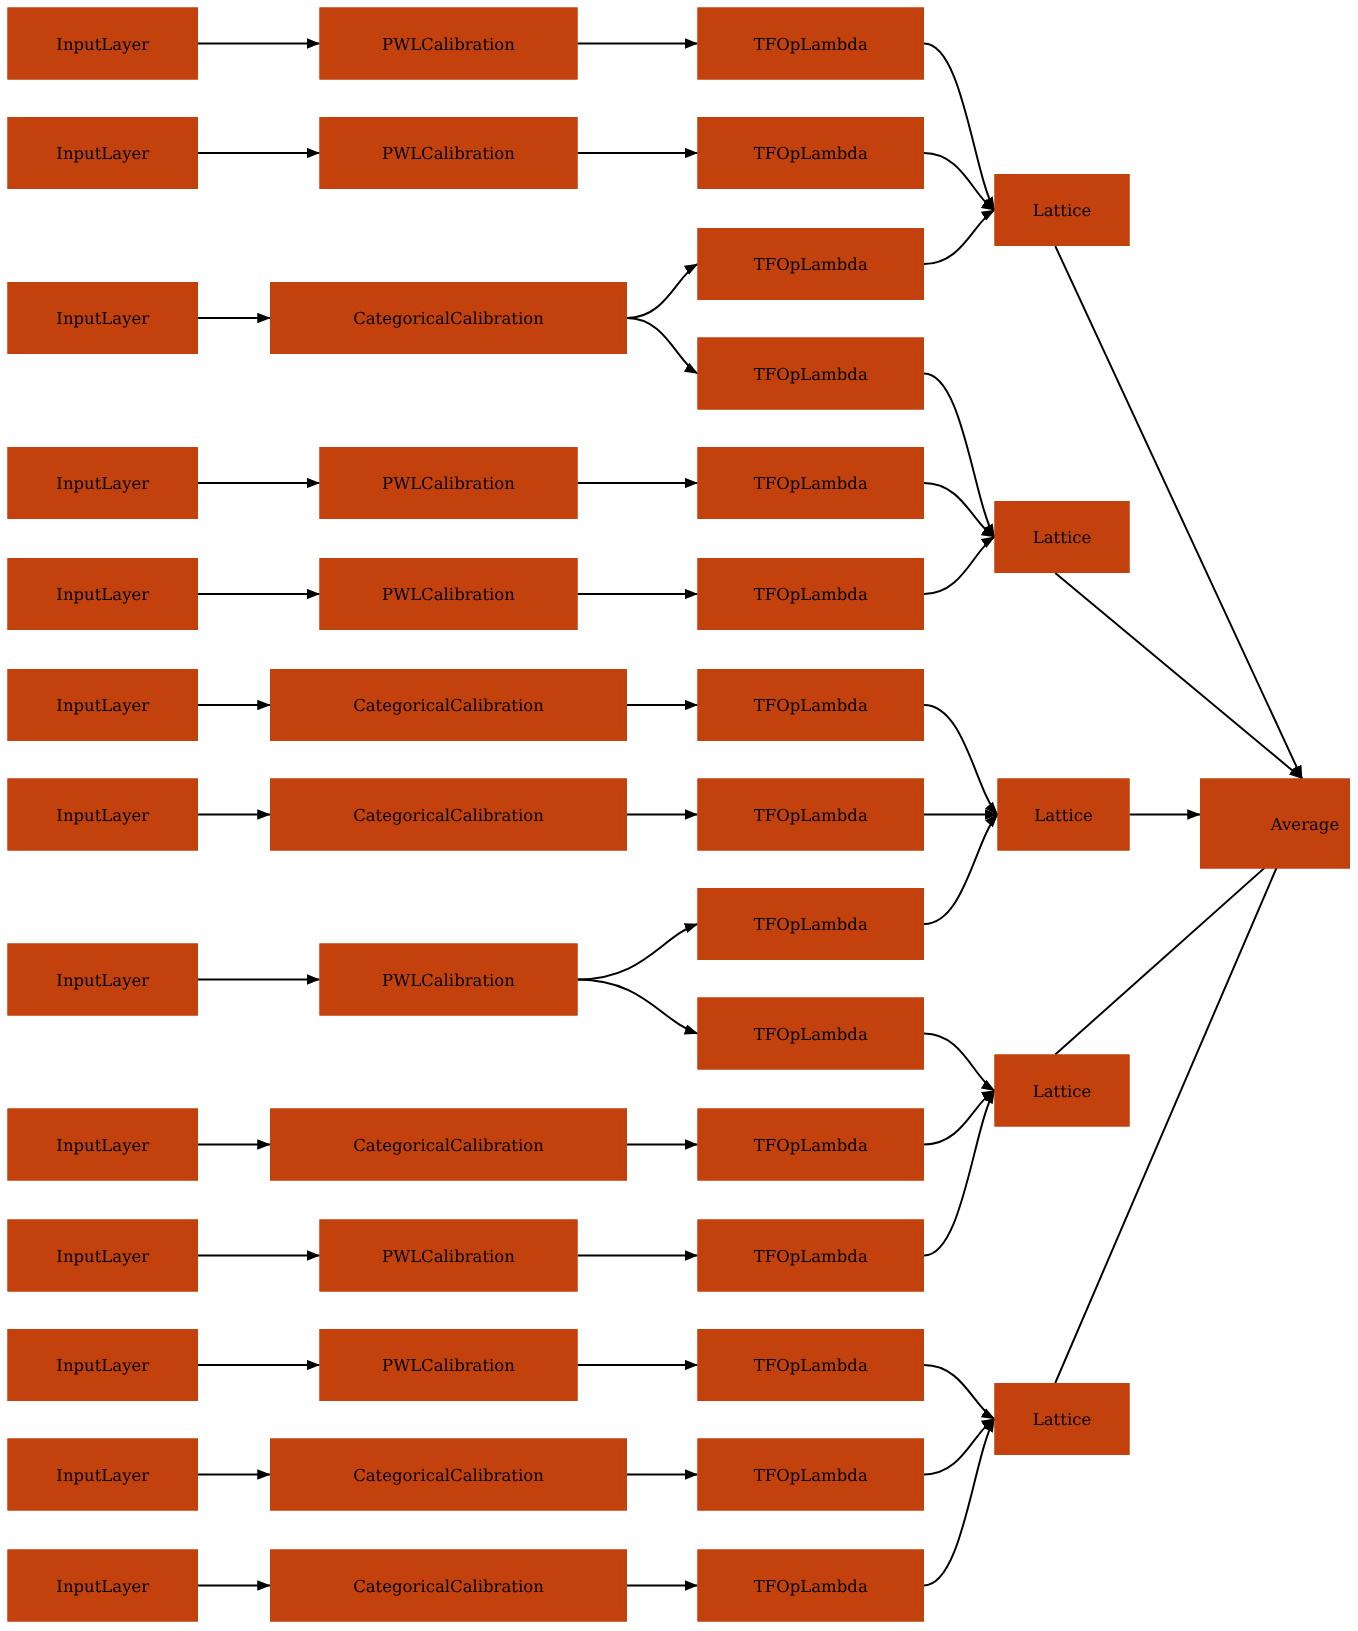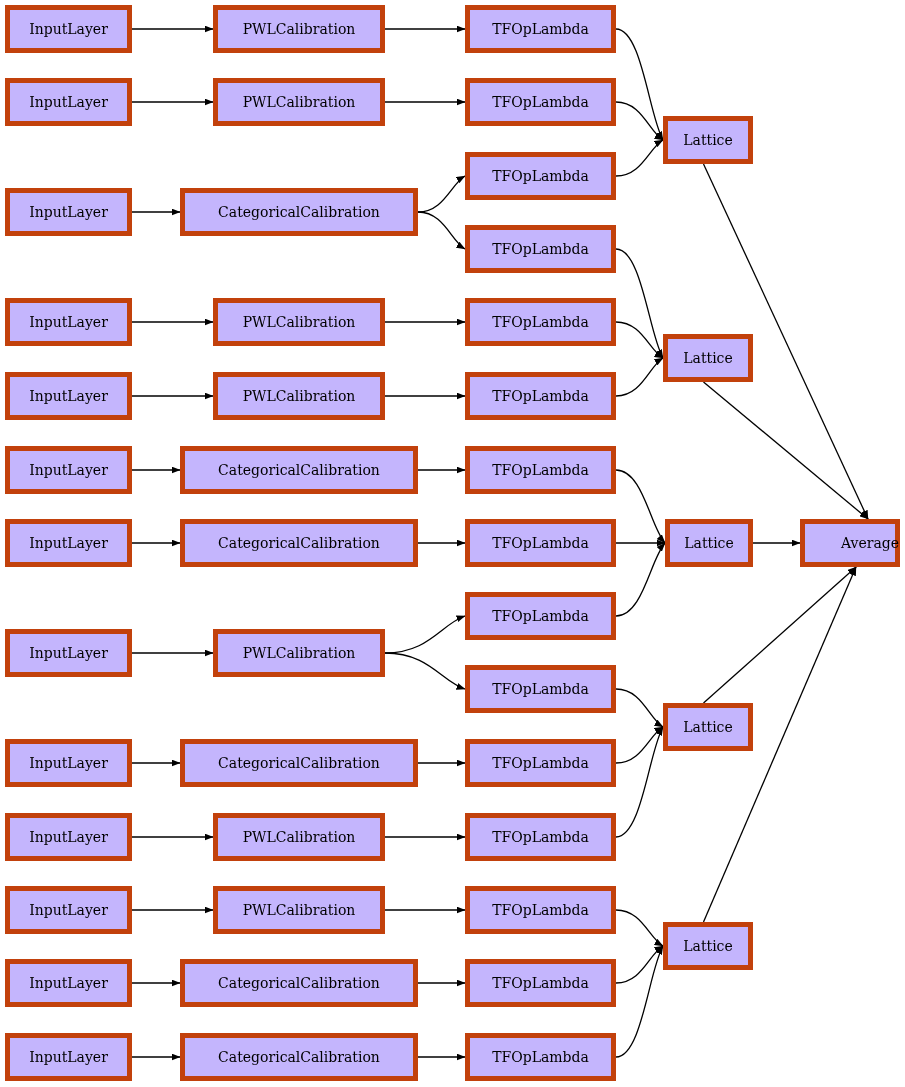--- a/index.html
+++ b/index.html
@@ -8,23 +8,23 @@
     font-family:"DejaVu Serif","Liberation Serif",serif;
     width:905px;height:1087px;
     -webkit-font-smoothing:antialiased;
   }
   #canvas{position:relative;width:905px;height:1087px;overflow:hidden;background:#fff;}
   svg.edges{position:absolute;left:0;top:0;width:905px;height:1087px;pointer-events:none;}
   .node{
     position:absolute;
     box-sizing:border-box;
     border:5px solid #c2410c;
-    background:#c4b5fd;
+    background:#c2410c;
     display:flex;align-items:center;justify-content:center;
-    font-size:14px;
+    font-size:11px;
     color:#000000;
     line-height:1;
     white-space:nowrap;
     letter-spacing:0px;
   }
 </style>
 </head>
 <body>
 
 <div id="canvas">
@@ -217,17 +217,17 @@
       </div>
       <div class="node" style="left: 665px; top: 519px; width: 88px; height: 48px;">
         <span>Lattice</span>
       </div>
       <div class="node" style="left: 663px; top: 703px; width: 90px; height: 48px;">
         <span>Lattice</span>
       </div>
       <div class="node" style="left: 663px; top: 922px; width: 90px; height: 48px;">
         <span>Lattice</span>
       </div>
-      <div class="node" style="left: 800px; top: 519px; width: 100px; height: 48px; padding-left: 40px;">
+      <div class="node" style="left: 800px; top: 519px; width: 100px; height: 60px; padding-left: 40px;">
         <span>Average</span>
       </div>
     </div>
 </div>
 
 </body></html>

